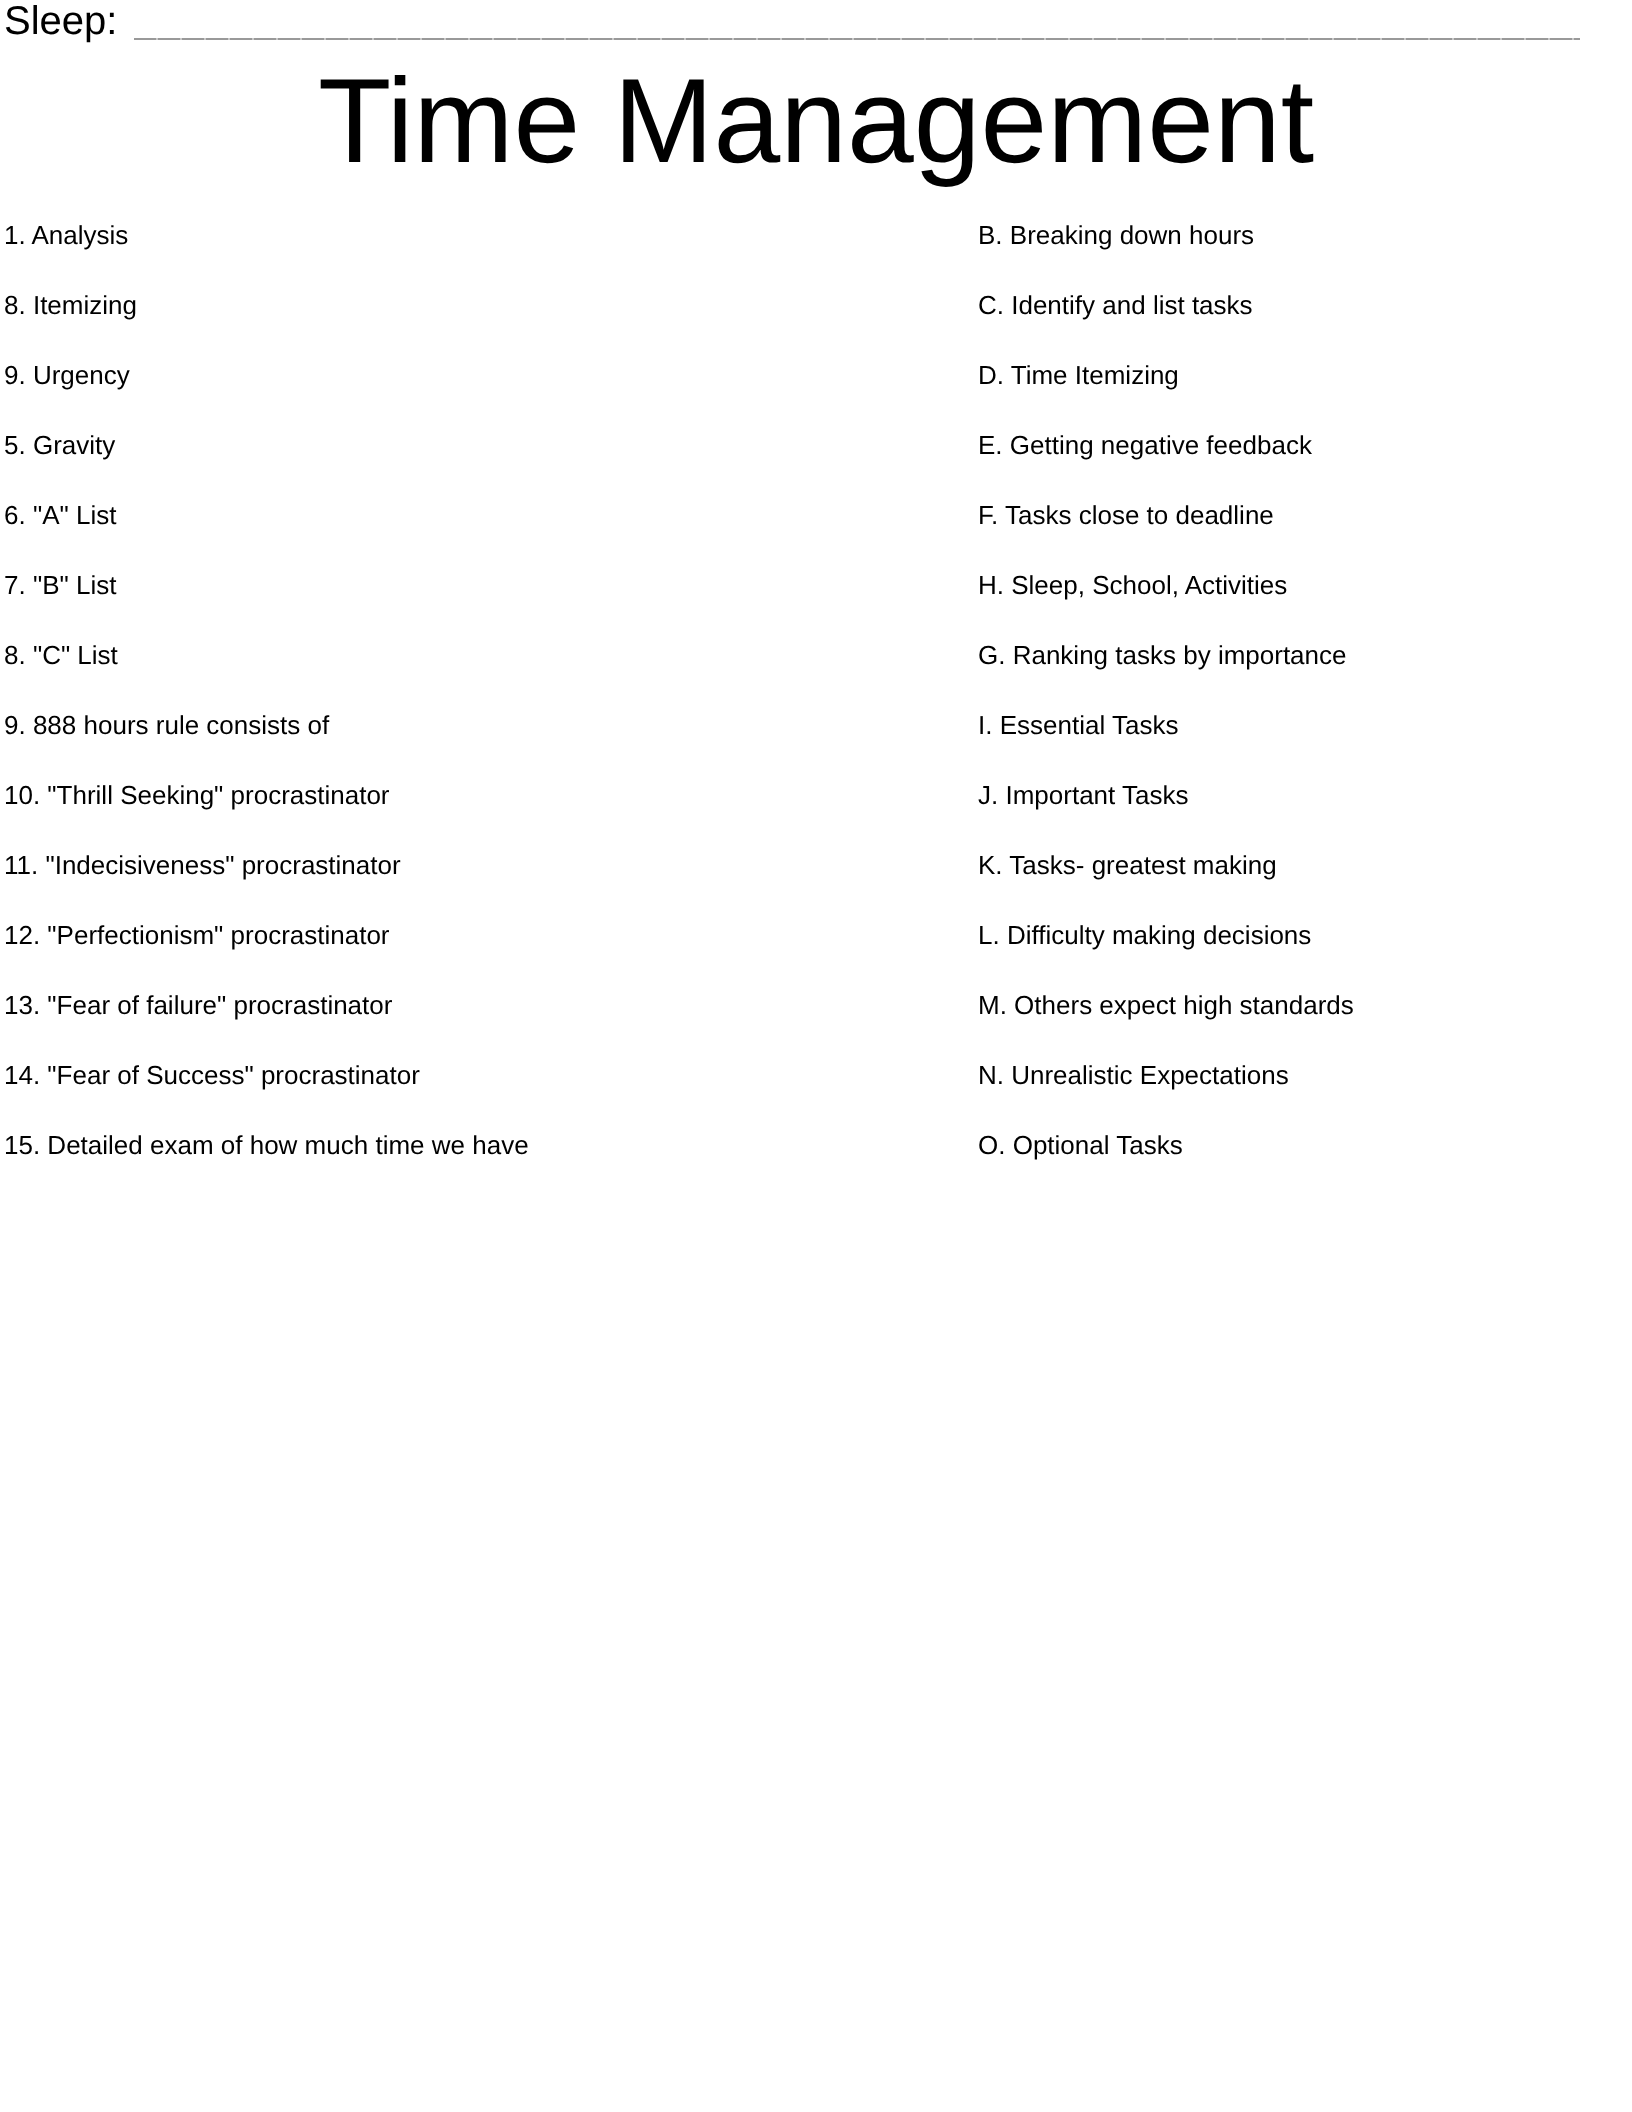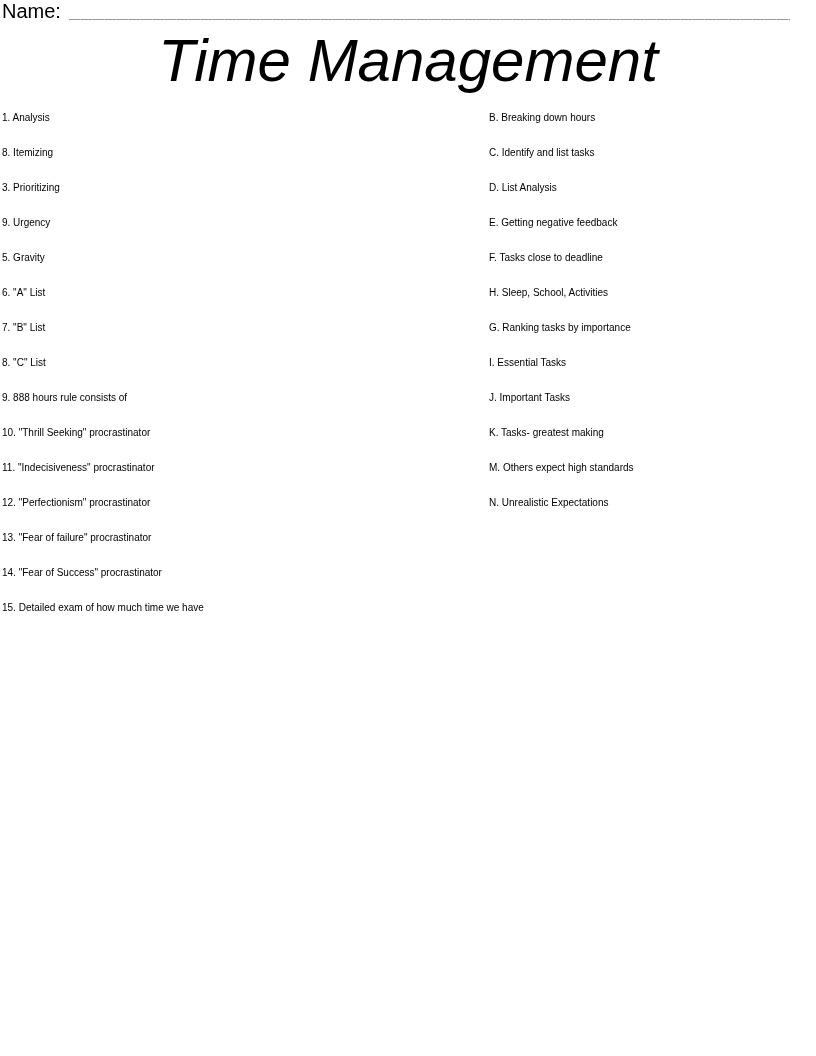--- a/index.html
+++ b/index.html
@@ -39,80 +39,80 @@
       #c9c9c9 11px, #c9c9c9 12px
     );
   }
   .title {
     margin-top: 10px;
     text-align: center;
     font-size: 60px;
     line-height: 1.0;
     font-weight: 400;
     letter-spacing: 0px;
-    font-style: italic;
   }
   .columns {
     display: flex;
     margin-top: 17px;
   }
   .col-questions {
     flex: 0 0 488px;
     padding-left: 2px;
   }
   .col-answers {
     flex: 1;
     padding-left: 1px;
   }
   .item {
     height: 35px;
-    font-size: 10px;
+    font-size: 13px;
     line-height: 19px;
     white-space: nowrap;
   }
 </style>
 </head>
 <body>
 
 <div class="page">
 
   <div class="name-row">
-    <span class="name-label">Name:</span>
+    <span class="name-label">Sleep:</span>
     <span class="name-line"></span>
   </div>
 
   <div class="title">Time Management</div>
 
   <div class="columns">
     <div class="col-questions" id="questions-list">
         <div class="item">1. Analysis</div>
         <div class="item">8. Itemizing</div>
-        <div class="item">3. Prioritizing</div>
         <div class="item">9. Urgency</div>
         <div class="item">5. Gravity</div>
         <div class="item">6. "A" List</div>
         <div class="item">7. "B" List</div>
         <div class="item">8. "C" List</div>
         <div class="item">9. 888 hours rule consists of</div>
         <div class="item">10. "Thrill Seeking" procrastinator</div>
         <div class="item">11. "Indecisiveness" procrastinator</div>
         <div class="item">12. "Perfectionism" procrastinator</div>
         <div class="item">13. "Fear of failure" procrastinator</div>
         <div class="item">14. "Fear of Success" procrastinator</div>
         <div class="item">15. Detailed exam of how much time we have</div>
       </div>
     <div class="col-answers" id="answers-list">
         <div class="item">B. Breaking down hours</div>
         <div class="item">C. Identify and list tasks</div>
-        <div class="item">D. List Analysis</div>
+        <div class="item">D. Time Itemizing</div>
         <div class="item">E. Getting negative feedback</div>
         <div class="item">F. Tasks close to deadline</div>
         <div class="item">H. Sleep, School, Activities</div>
         <div class="item">G. Ranking tasks by importance</div>
         <div class="item">I. Essential Tasks</div>
         <div class="item">J. Important Tasks</div>
         <div class="item">K. Tasks- greatest making</div>
+        <div class="item">L. Difficulty making decisions</div>
         <div class="item">M. Others expect high standards</div>
         <div class="item">N. Unrealistic Expectations</div>
+        <div class="item">O. Optional Tasks</div>
       </div>
   </div>
 
 </div>
 
 </body></html>

